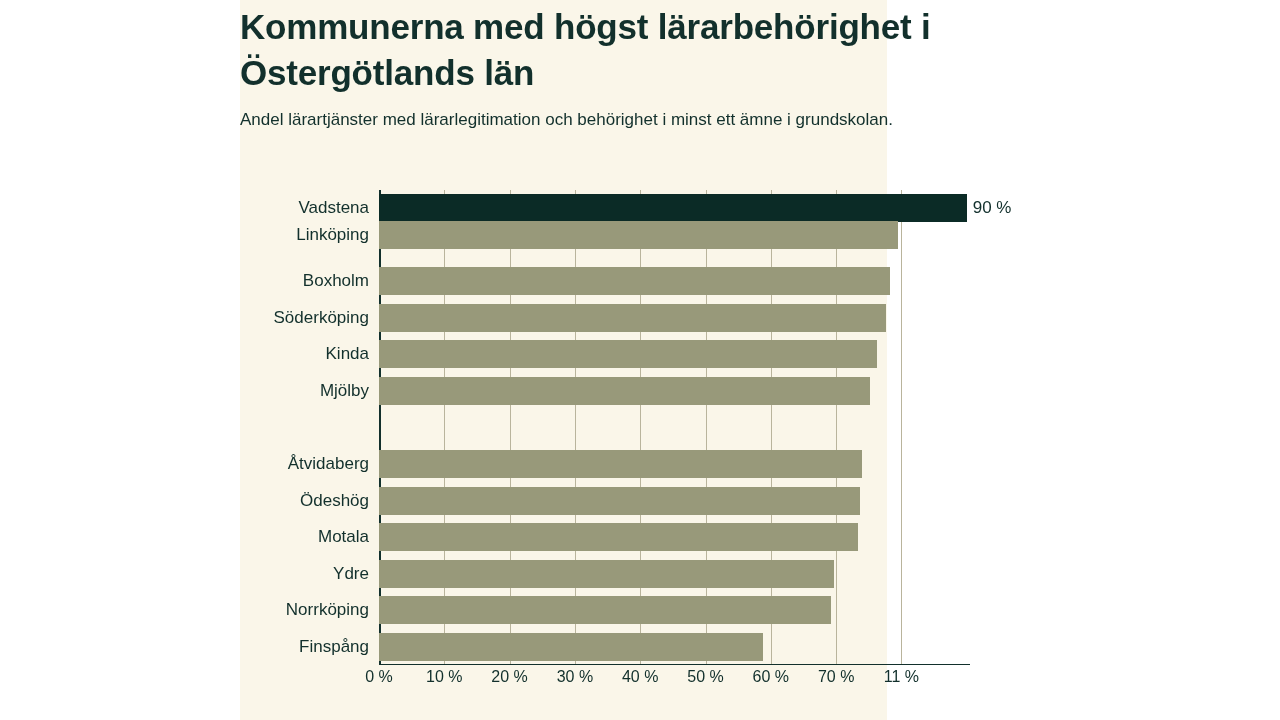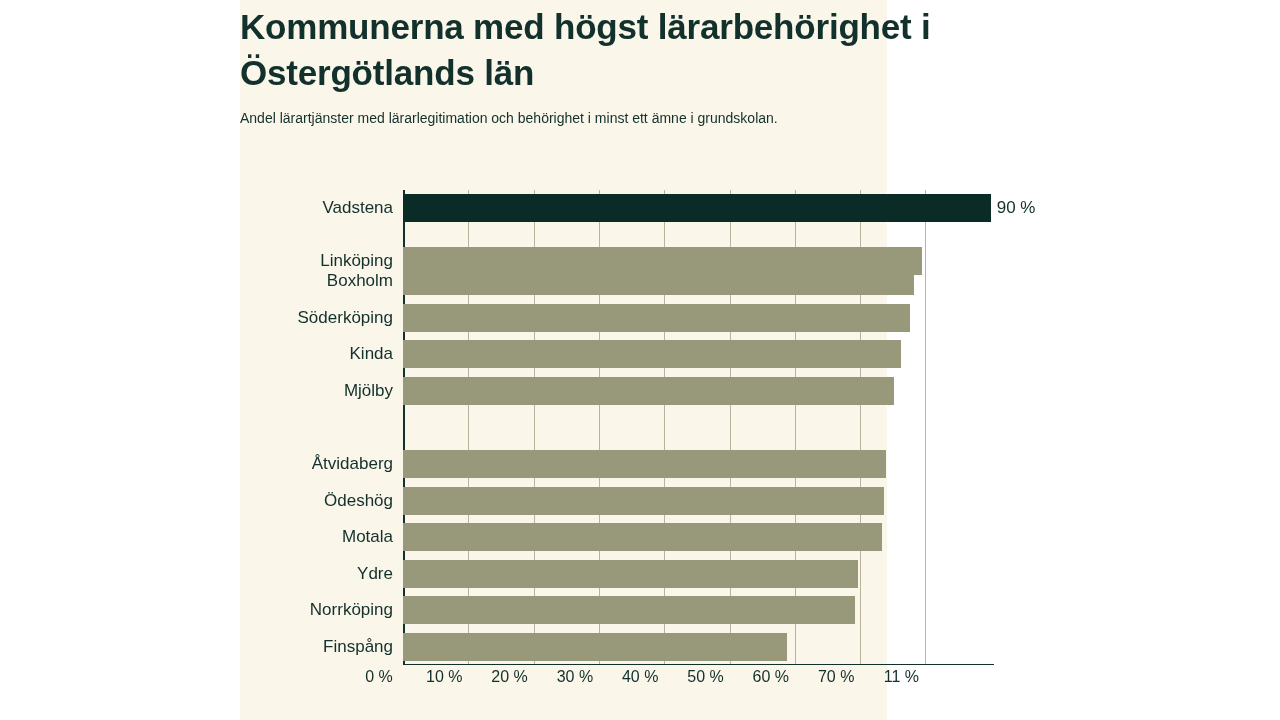--- a/index.html
+++ b/index.html
@@ -36,32 +36,31 @@
     line-height: 1.32;
     font-weight: bold;
     color: #12302c;
     letter-spacing: -0.2px;
   }
   .subtitle {
     position: absolute;
     left: 0px;
     top: 108px;
     width: 790px;
-    font-size: 14px;
+    font-size: 17px;
     line-height: 1.45;
     color: #12302c;
   }
   
   .plot {
     position: absolute;
     left: 139px;   
     top: 190px;
     width: 591px;  
     height: 475px;
-    margin-left: 24px;
   }
   .gridline {
     position: absolute;
     top: 0;
     bottom: 0;
     width: 1px;
     background: #b9b49c;
   }
   .gridline.zero {
     background: #12302c;
@@ -155,21 +154,21 @@
           <div class="gridline" style="left: 66.2983%;"></div>
           <div class="gridline" style="left: 77.3481%;"></div>
           <div class="gridline" style="left: 88.3978%;"></div>
         </div>
       <div class="rows" id="rows">
           <div class="row" style="top: 4.26923px;">
             <div class="cat-label">Vadstena</div>
             <div class="bar highlight" style="width: 99.4475%;"></div>
             <div class="bar-value" style="left: 99.4475%;">90 %</div>
           </div>
-          <div class="row" style="top: 57px; padding-left: 44px;">
+          <div class="row" style="top: 31px; padding-left: 44px;">
             <div class="cat-label">Linköping</div>
             <div class="bar" style="width: 87.8453%;"></div>
           </div>
           <div class="row" style="top: 77.3462px;">
             <div class="cat-label">Boxholm</div>
             <div class="bar" style="width: 86.5193%;"></div>
           </div>
           <div class="row" style="top: 113.885px;">
             <div class="cat-label">Söderköping</div>
             <div class="bar" style="width: 85.8564%;"></div>

